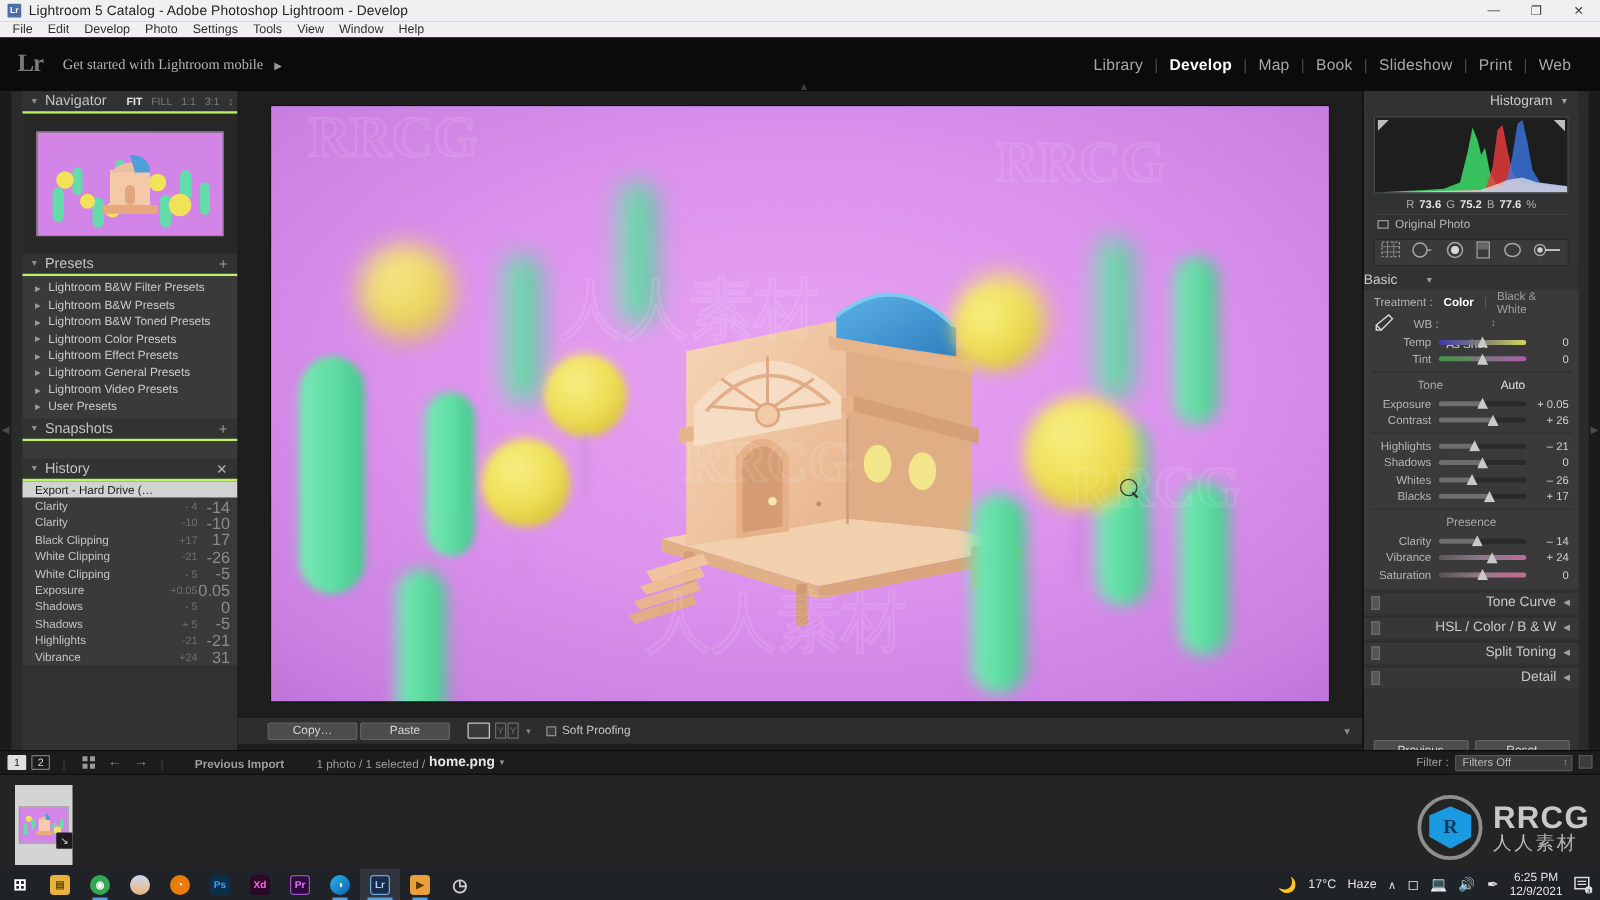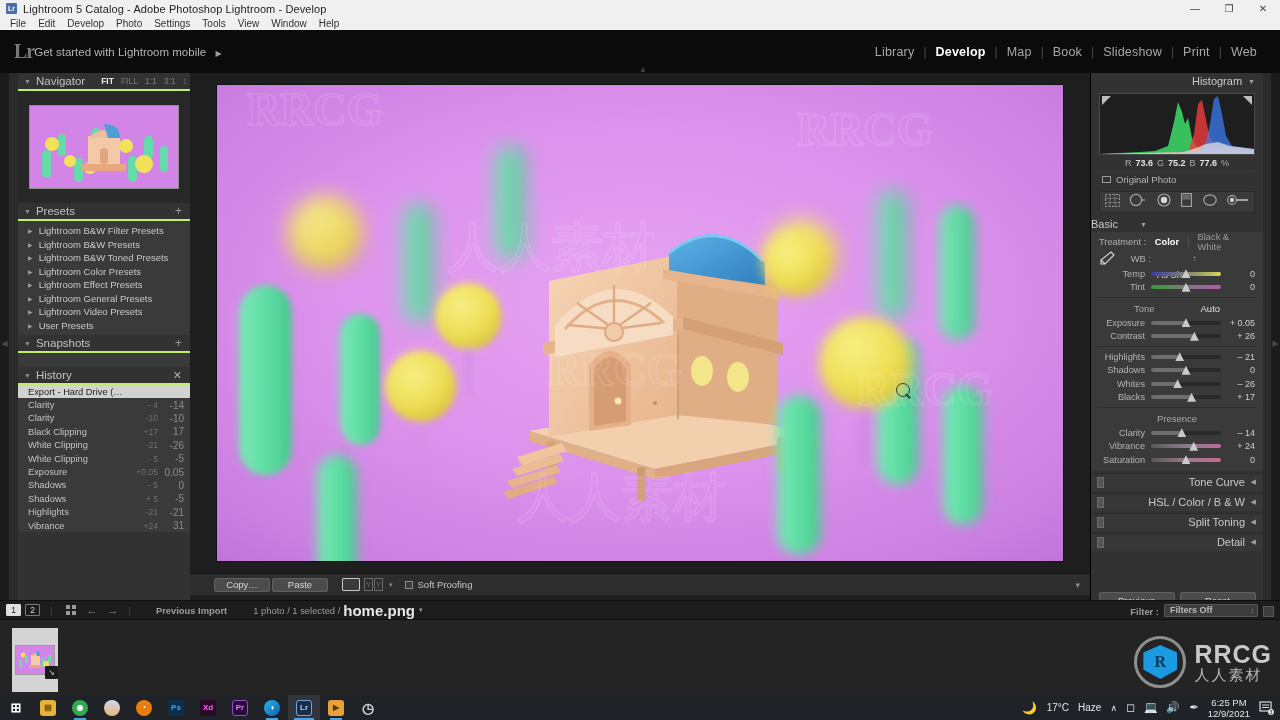--- a/index.html
+++ b/index.html
@@ -46,21 +46,21 @@
 
   
   .lr-top {
     position: relative; width: 1280px; height: 43px; background: #0b0b0b;
     display: flex; align-items: center;
   }
   .lr-logo {
     margin-left: 14px; color: #7a7a7a; font-size: 20px; font-weight: bold;
     letter-spacing: -1px; font-family: "Liberation Serif", serif;
   }
-  .lr-tagline { margin-left: 0; color: #b4b4b4; font-size: 11.5px; }
+  .lr-tagline { margin-left: 16px; color: #b4b4b4; font-size: 11.5px; font-family: Liberation Serif, serif; }
   .lr-tagline .arr { font-size: 8px; margin-left: 6px; color: #9a9a9a; }
   .lr-modules { margin-left: auto; margin-right: 14px; display: flex; align-items: center; }
   .lr-modules .mod {
     color: #a8a8a8; font-size: 12.5px; padding: 0 9px; letter-spacing: .2px;
   }
   .lr-modules .mod.active { color: #ffffff; font-weight: bold; }
   .lr-modules .sep { color: #4a4a4a; font-size: 12px; }
 
   
   .collapse-top {
@@ -109,21 +109,21 @@
   .snap-body { height: 14px; background: #3a3a3a; }
 
   .hist-list { background: #3a3a3a; }
   .hist-item {
     height: 13.4px; display: flex; align-items: center;
     font-size: 9.3px; color: #c4c4c4; padding: 0 6px 0 10px;
   }
   .hist-item.sel { background: #d2d2d2; color: #1c1c1c; }
   .hist-item .hname { flex: 1; white-space: nowrap; overflow: hidden; text-overflow: ellipsis; }
   .hist-item .v1 { width: 32px; text-align: right; color: #6f6f6f; font-size: 8.6px; }
-  .hist-item .v2 { width: 26px; text-align: right; color: #8b8b8b; font-size: 10px; }
+  .hist-item .v2 { width: 26px; text-align: right; color: #8b8b8b; font-size: 13px; }
 
   
   .center {
     position: absolute; left: 190px; top: 0; width: 900px; height: 540px;
     background: #1e1e1e;
   }
   .canvas-area {
     position: absolute; left: 0; top: 0; width: 900px; height: 500px;
     display: flex; align-items: center; justify-content: center;
   }
@@ -143,21 +143,21 @@
 
   .toolbar-strip {
     position: absolute; left: 0; top: 500px; width: 900px; height: 22px;
     background: #2d2d2d; display: flex; align-items: center; border-top: 1px solid #141414;
   }
   .tbtn {
     height: 14px; background: #4c4c4c; border: 1px solid #606060; border-radius: 2px;
     color: #d6d6d6; font-size: 9.5px; display: flex; align-items: center; justify-content: center;
   }
   .copy-paste { display: flex; gap: 2px; margin-left: 24px; }
-  .copy-paste .tbtn { width: 56px; text-align: center; }
+  .copy-paste .tbtn { width: 72px; text-align: center; }
   .view-icons { display: flex; align-items: center; gap: 4px; margin-left: 14px; }
   .vi-box { width: 18px; height: 13px; border: 1.5px solid #c8c8c8; border-radius: 1px; background: #3a3a3a; }
   .vi-yy { display: flex; gap: 1px; }
   .vi-yy span {
     width: 9px; height: 13px; border: 1px solid #6a6a6a; color: #6a6a6a;
     font-size: 8px; display: flex; align-items: center; justify-content: center;
   }
   .vi-caret { color: #8a8a8a; font-size: 7px; margin-left: 2px; }
   .soft-proof { display: flex; align-items: center; gap: 5px; margin-left: 12px; color: #c6c6c6; font-size: 9.5px; }
   .sp-box { width: 8px; height: 8px; border: 1px solid #8c8c8c; background: #3a3a3a; }
@@ -273,21 +273,21 @@
     margin-left: 6px; border-radius: 1px;
   }
   .fs-pagebox.on { background: #e0e0e0; color: #151515; border-color: #e0e0e0; }
   .fs-grid { margin-left: 14px; display: grid; grid-template-columns: 4px 4px; gap: 2px; }
   .fs-grid i { width: 4px; height: 4px; background: #9a9a9a; display: block; }
   .fs-arrow { margin-left: 10px; color: #8e8e8e; font-size: 11px; }
   .fs-sep { margin-left: 10px; color: #444; }
   .fs-label { margin-left: 25px; font-weight: bold; }
   .fs-count { margin-left: 26px; }
   .fs-caret { margin-left: 4px; font-size: 7px; color: #9a9a9a; }
-  .fs-filter { margin-left: auto; margin-right: 6px; display: flex; align-items: flex-end; gap: 5px; font-weight: bold; }
+  .fs-filter { margin-left: auto; margin-right: 6px; display: flex; align-items: flex-start; gap: 5px; }
   .fs-filter-sel {
     width: 94px; height: 13px; background: #3c3c3c; border: 1px solid #565656;
     color: #b9b9b9; font-size: 9px; display: flex; align-items: center; padding-left: 5px; border-radius: 1px;
   }
   .fs-filter-sel .c { margin-left: auto; margin-right: 3px; font-size: 7px; color: #9a9a9a; }
   .fs-lockbox { width: 11px; height: 11px; background: #3c3c3c; border: 1px solid #565656; }
 
   .filmstrip {
     position: absolute; top: 589px; left: 0; width: 1280px; height: 81px;
     background: #242424; border-top: 1px solid #0e0e0e;
@@ -966,21 +966,21 @@
           <i></i>
           <i></i>
           <i></i>
           <i></i>
         </div>
       <span class="fs-arrow">←</span>
       <span class="fs-arrow">→</span>
       <div class="fs-sep">|</div>
       <span class="fs-label">Previous Import</span>
       <span class="fs-count">1 photo / 1 selected /</span>
-      <b style="color:#e6e6e6;margin-left:3px;font-size:15px;">home.png</b>
+      <b style="color:#e6e6e6;margin-left:3px;font-size:11px;">home.png</b>
       <span class="fs-caret">▾</span>
       <div class="fs-filter">
         <span>Filter :</span>
         <div class="fs-filter-sel">
           <span>Filters Off</span>
           <span class="c">↕</span>
         </div>
         <div class="fs-lockbox"></div>
       </div>
     </div>

